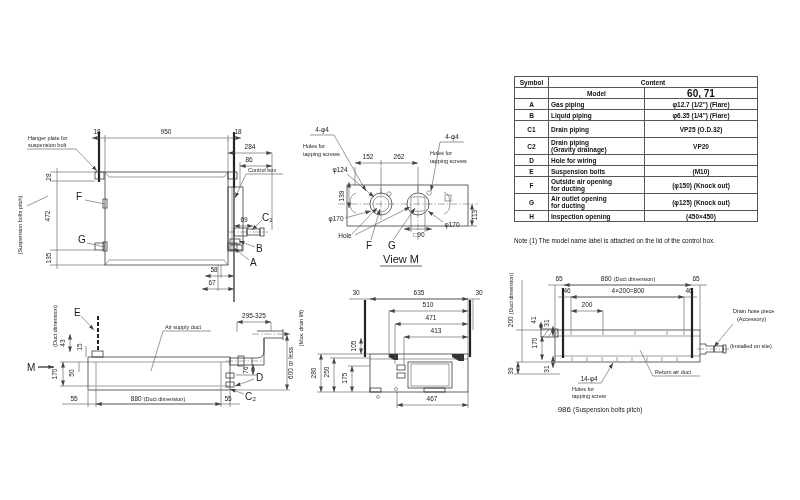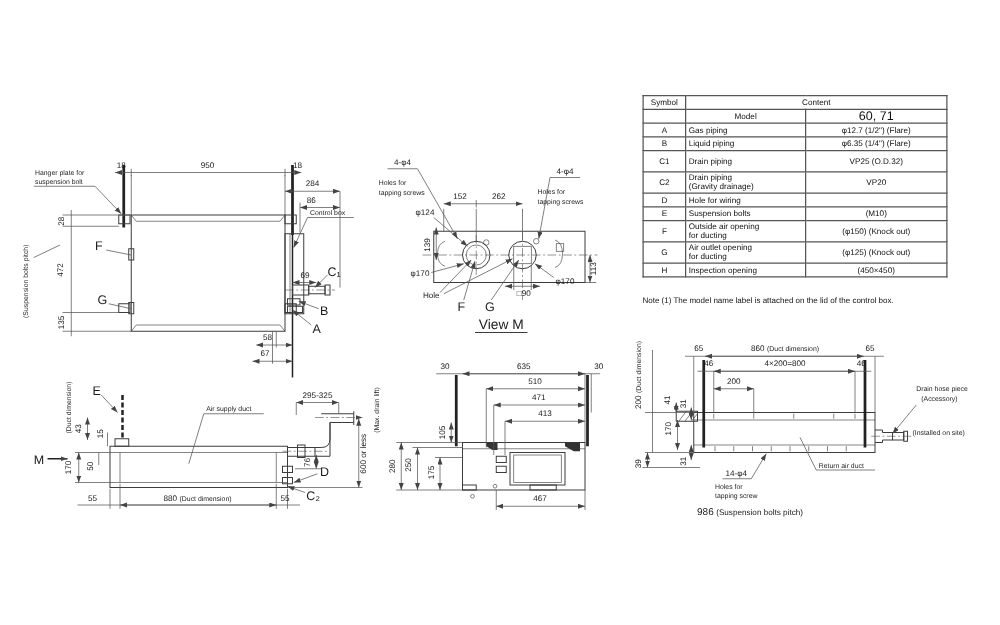--- a/index.html
+++ b/index.html
@@ -15,21 +15,21 @@
   .dim{stroke:#555;stroke-width:0.6;fill:none;}
   .thk{stroke:#222;stroke-width:2.2;fill:none;}
   .med{stroke:#222;stroke-width:1.2;fill:none;}
   .cl {stroke:#555;stroke-width:0.5;fill:none;stroke-dasharray:7 2 1.5 2;}
   .dsh{stroke:#222;stroke-width:2;fill:none;stroke-dasharray:4 2;}
   .fill{fill:#333;stroke:none;}
   
   #symtable{position:absolute;left:514px;top:76px;width:243px;border-collapse:collapse;
             table-layout:fixed;font-size:6.5px;color:#111;}
   #symtable td{border:1px solid #555;padding:0;text-align:center;vertical-align:middle;
-               line-height:7px;overflow:hidden;}
+               line-height:7px;overflow:hidden;font-weight:bold;}
   #symtable td.lbl{text-align:left;padding-left:2px;}
   #symtable col.c1{width:34px;} #symtable col.c2{width:96px;} #symtable col.c3{width:113px;}
   .rh{height:11px;} .rh2{height:17px;}
   .model-val{font-size:10px;}
   #note{position:absolute;left:514px;top:237px;font-size:6.4px;color:#111;width:280px;}
 </style>
 </head>
 <body>
 
 <div id="stage">

